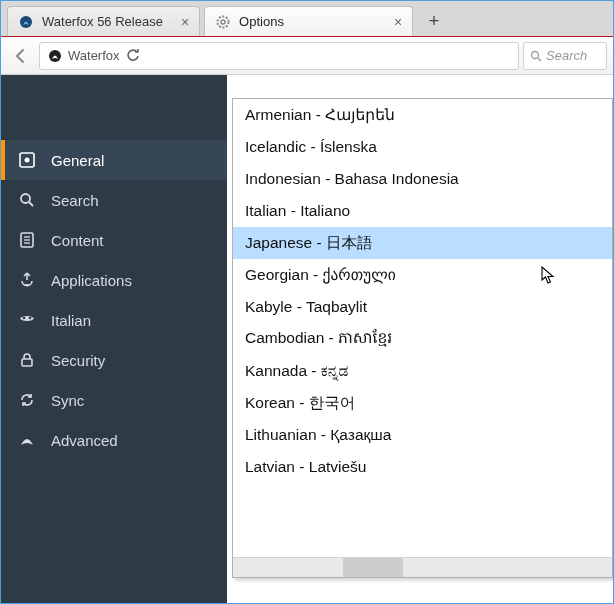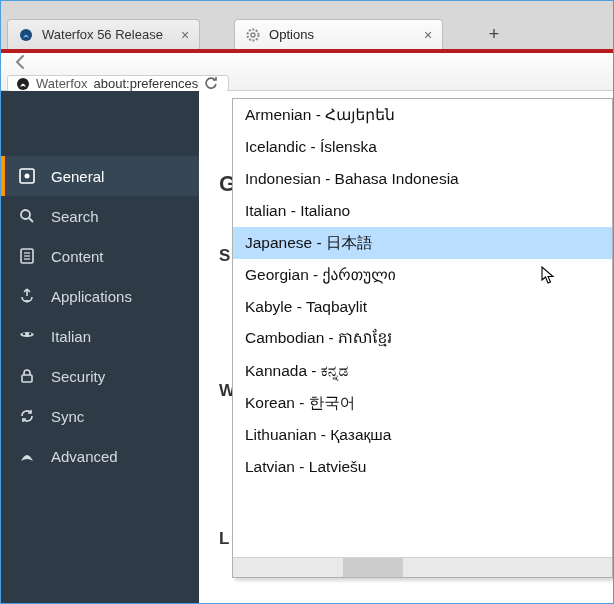--- a/index.html
+++ b/index.html
@@ -1,37 +1,37 @@
 <!DOCTYPE html>
 <html><head>
 <meta charset="utf-8">
 <style>
   * { box-sizing: border-box; margin: 0; padding: 0; font-family: "Segoe UI", Arial, sans-serif; }
   body { width: 614px; height: 604px; overflow: hidden; background: #fff; position: relative; border: 1px solid #4aa0e0; }
   
   
-  .tabstrip { height: 52px; background: #d8d8d8; display: flex; align-items: flex-end; padding: 0 6px; border-bottom: 4px solid #b91c1c; gap: 30px; }
+  .tabstrip { height: 36px; background: #d8d8d8; display: flex; align-items: flex-end; padding: 0 6px; border-bottom: 1px solid #b91c1c; }
   .tab { display: flex; align-items: center; height: 30px; padding: 0 10px; border: 1px solid #bdbdbd; border-bottom: none; border-radius: 4px 4px 0 0; margin-right: 4px; font-size: 13px; cursor: default; position: relative; }
   .tab.inactive { background: linear-gradient(#efefef, #e2e2e2); color: #333; }
   .tab.active { background: linear-gradient(#fcfcfc, #f2f2f2); color: #222; text-align: right; }
   .tab .favicon { width: 16px; height: 16px; margin-right: 8px; display: flex; align-items: center; justify-content: center; }
   .tab .close { margin-left: 18px; color: #666; font-size: 14px; }
   .newtab { width: 26px; height: 26px; display: flex; align-items: center; justify-content: center; font-size: 18px; color: #444; margin-left: 4px; margin-bottom: 2px; }
   
   
-  .toolbar { height: 38px; background: linear-gradient(#fdfdfd,#f1f1f1); display: flex; align-items: flex-start; padding: 0 6px; border-bottom: 1px solid #cfcfcf; gap: 4px; flex-direction: column; }
+  .toolbar { height: 38px; background: linear-gradient(#fdfdfd,#f1f1f1); display: flex; align-items: center; padding: 0 6px; border-bottom: 1px solid #cfcfcf; gap: 4px; }
   .nav-btn { width: 28px; height: 28px; display: flex; align-items: center; justify-content: center; color: #777; }
   .urlbar { flex: 1; height: 28px; background: #fff; border: 1px solid #cfcfcf; border-radius: 3px; display: flex; align-items: center; padding: 0 8px; font-size: 13px; color: #333; gap: 6px; }
   .urlbar .urltext { flex: 1; }
   .reload { width: 16px; color: #666; }
   .searchbox { width: 84px; height: 28px; background: #fff; border: 1px solid #cfcfcf; border-radius: 3px; display: flex; align-items: center; padding: 0 6px; font-size: 13px; color: #999; font-style: italic; gap: 4px; }
   
   
   .main { display: flex; height: calc(100% - 74px); }
-  .sidebar { width: 198px; background: #2e3a46; padding-top: 65px; flex-shrink: 0; }
+  .sidebar { width: 226px; background: #2e3a46; padding-top: 65px; flex-shrink: 0; }
   .side-item { display: flex; align-items: center; height: 40px; padding: 0 16px; color: #d6dbe0; font-size: 15px; gap: 14px; cursor: default; }
   .side-item.active { background: #374655; color: #fff; border-left: 4px solid #ff9500; padding-left: 12px; }
   .side-icon { width: 20px; height: 20px; display: flex; align-items: center; justify-content: center; }
   
   .content { flex: 1; position: relative; background: #fff; padding: 30px 20px; }
   .peek { position: absolute; color: #333; font-size: 17px; font-weight: 600; }
   
   
   .dropdown { position: absolute; left: 231px; top: 97px; width: 381px; height: 480px; background: #fff; border: 1px solid #b0b0b0; box-shadow: 3px 3px 3px rgba(0,0,0,0.15); overflow: hidden; display: flex; flex-direction: column; }
   .dd-viewport { flex: 1; overflow: hidden; }
@@ -78,21 +78,20 @@
       </svg>
   </div>
   <div class="urlbar">
     <span>
       <svg width="14" height="14" viewBox="0 0 14 14">
           <circle cx="7" cy="7" r="6" fill="#222"></circle>
           <path d="M4 10 Q7 3 10 10 Q7 8 4 10" fill="#fff"></path>
         </svg>
     </span>
     <span style="color:#555;font-weight:500">Waterfox</span>
-    <span class="urltext">about:preferences</span>
     <span class="reload">
       <svg width="14" height="14" viewBox="0 0 14 14">
           <path d="M11 3 A5 5 0 1 0 12 7" fill="none" stroke="#666" stroke-width="1.6"></path>
           <path d="M9 3 L12 3 L12 0" fill="none" stroke="#666" stroke-width="1.6"></path>
         </svg>
     </span>
   </div>
   <div class="searchbox">
     <span>
       <svg width="12" height="12" viewBox="0 0 12 12">

